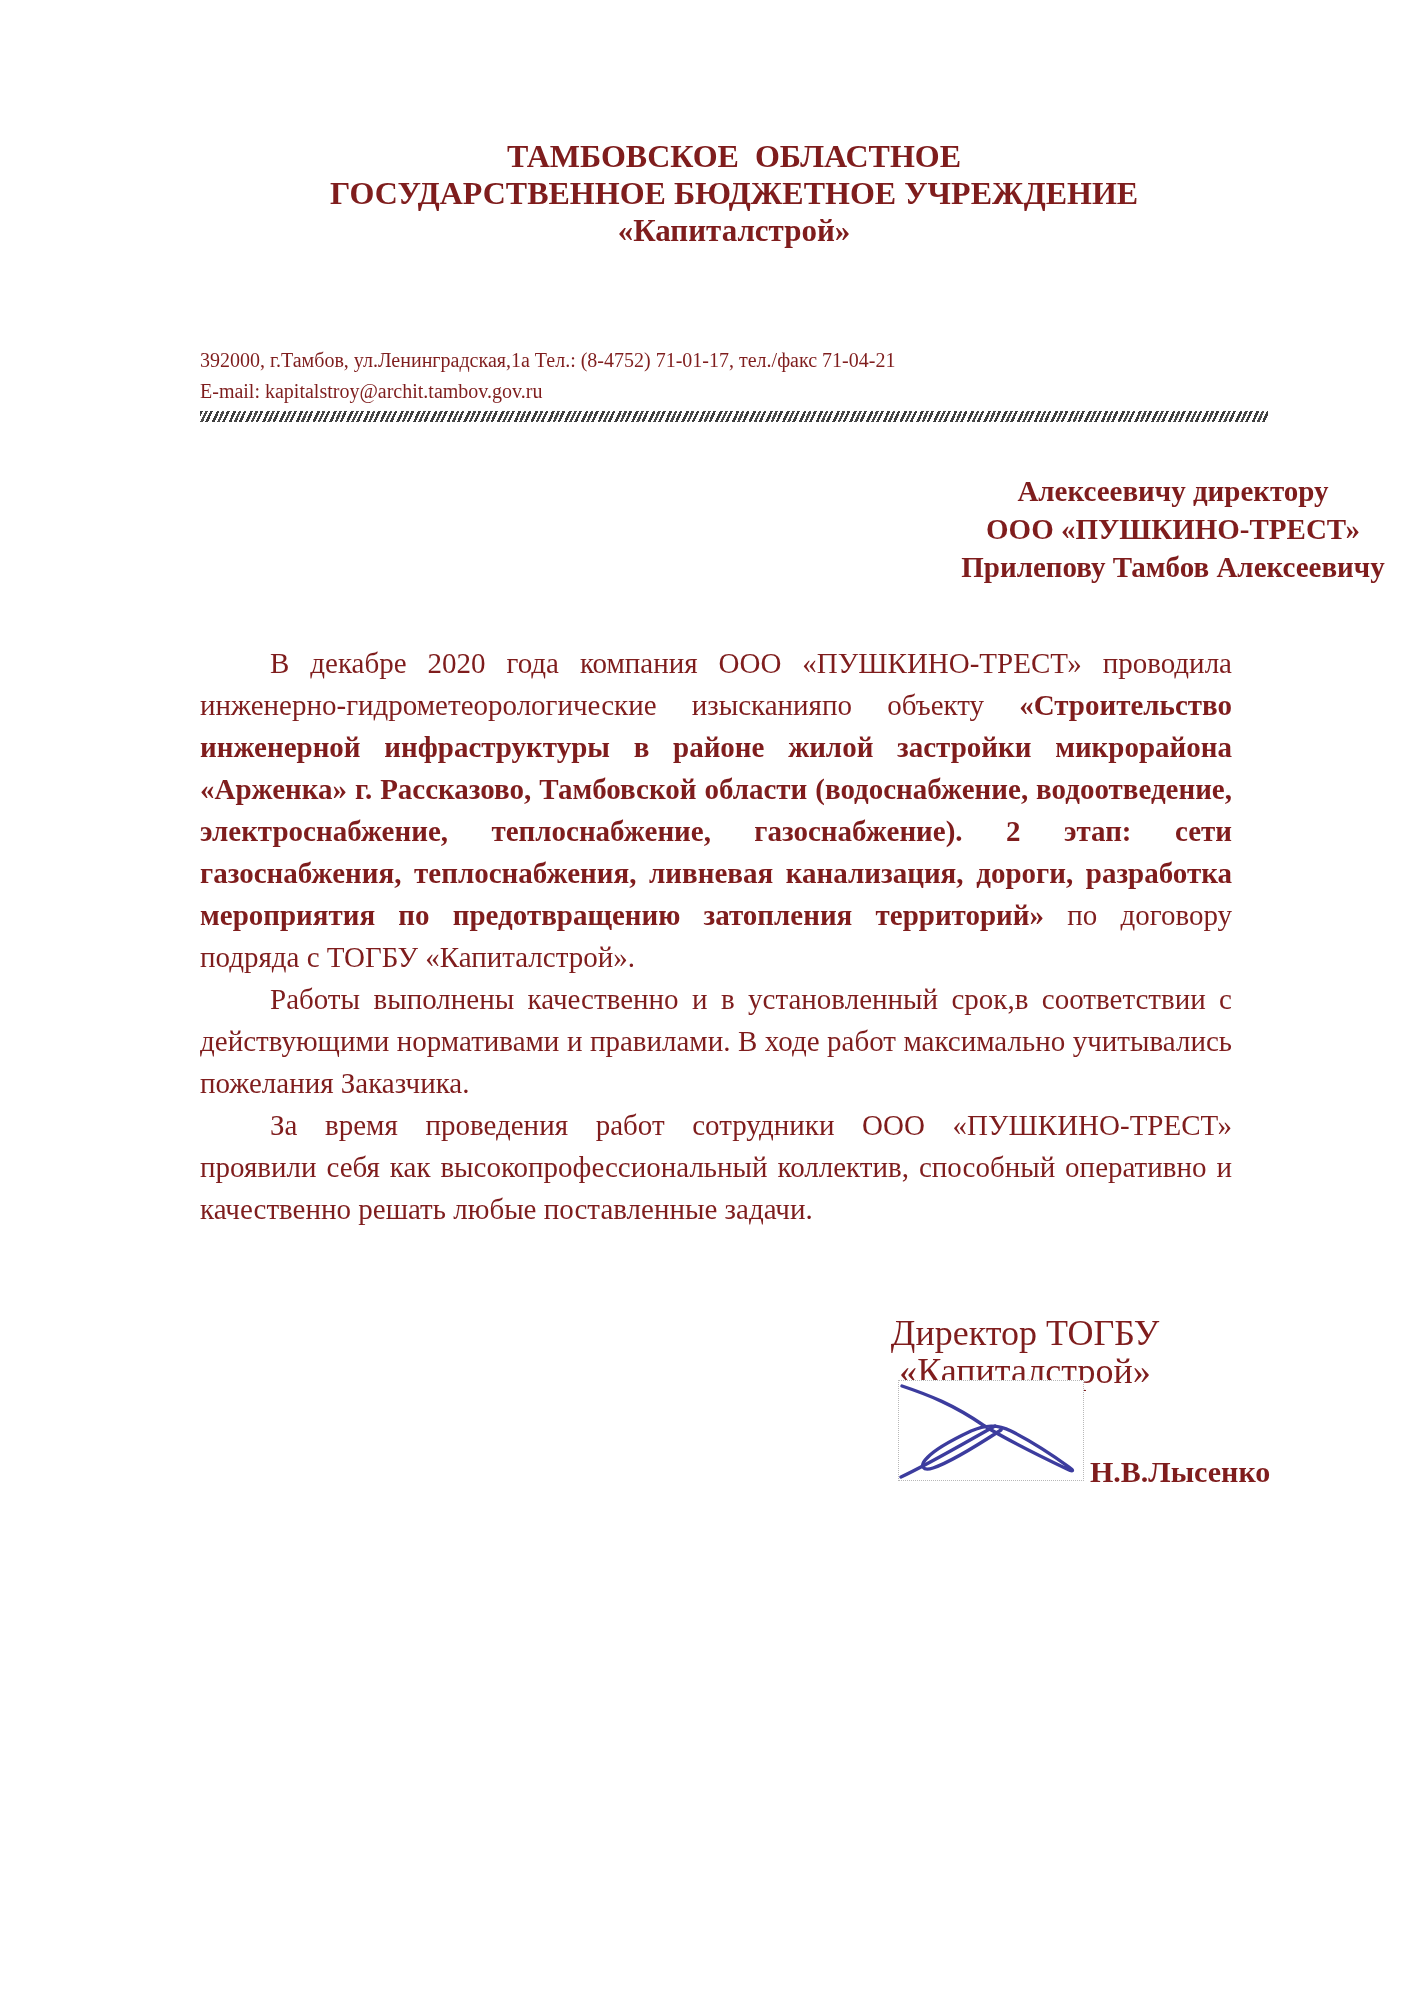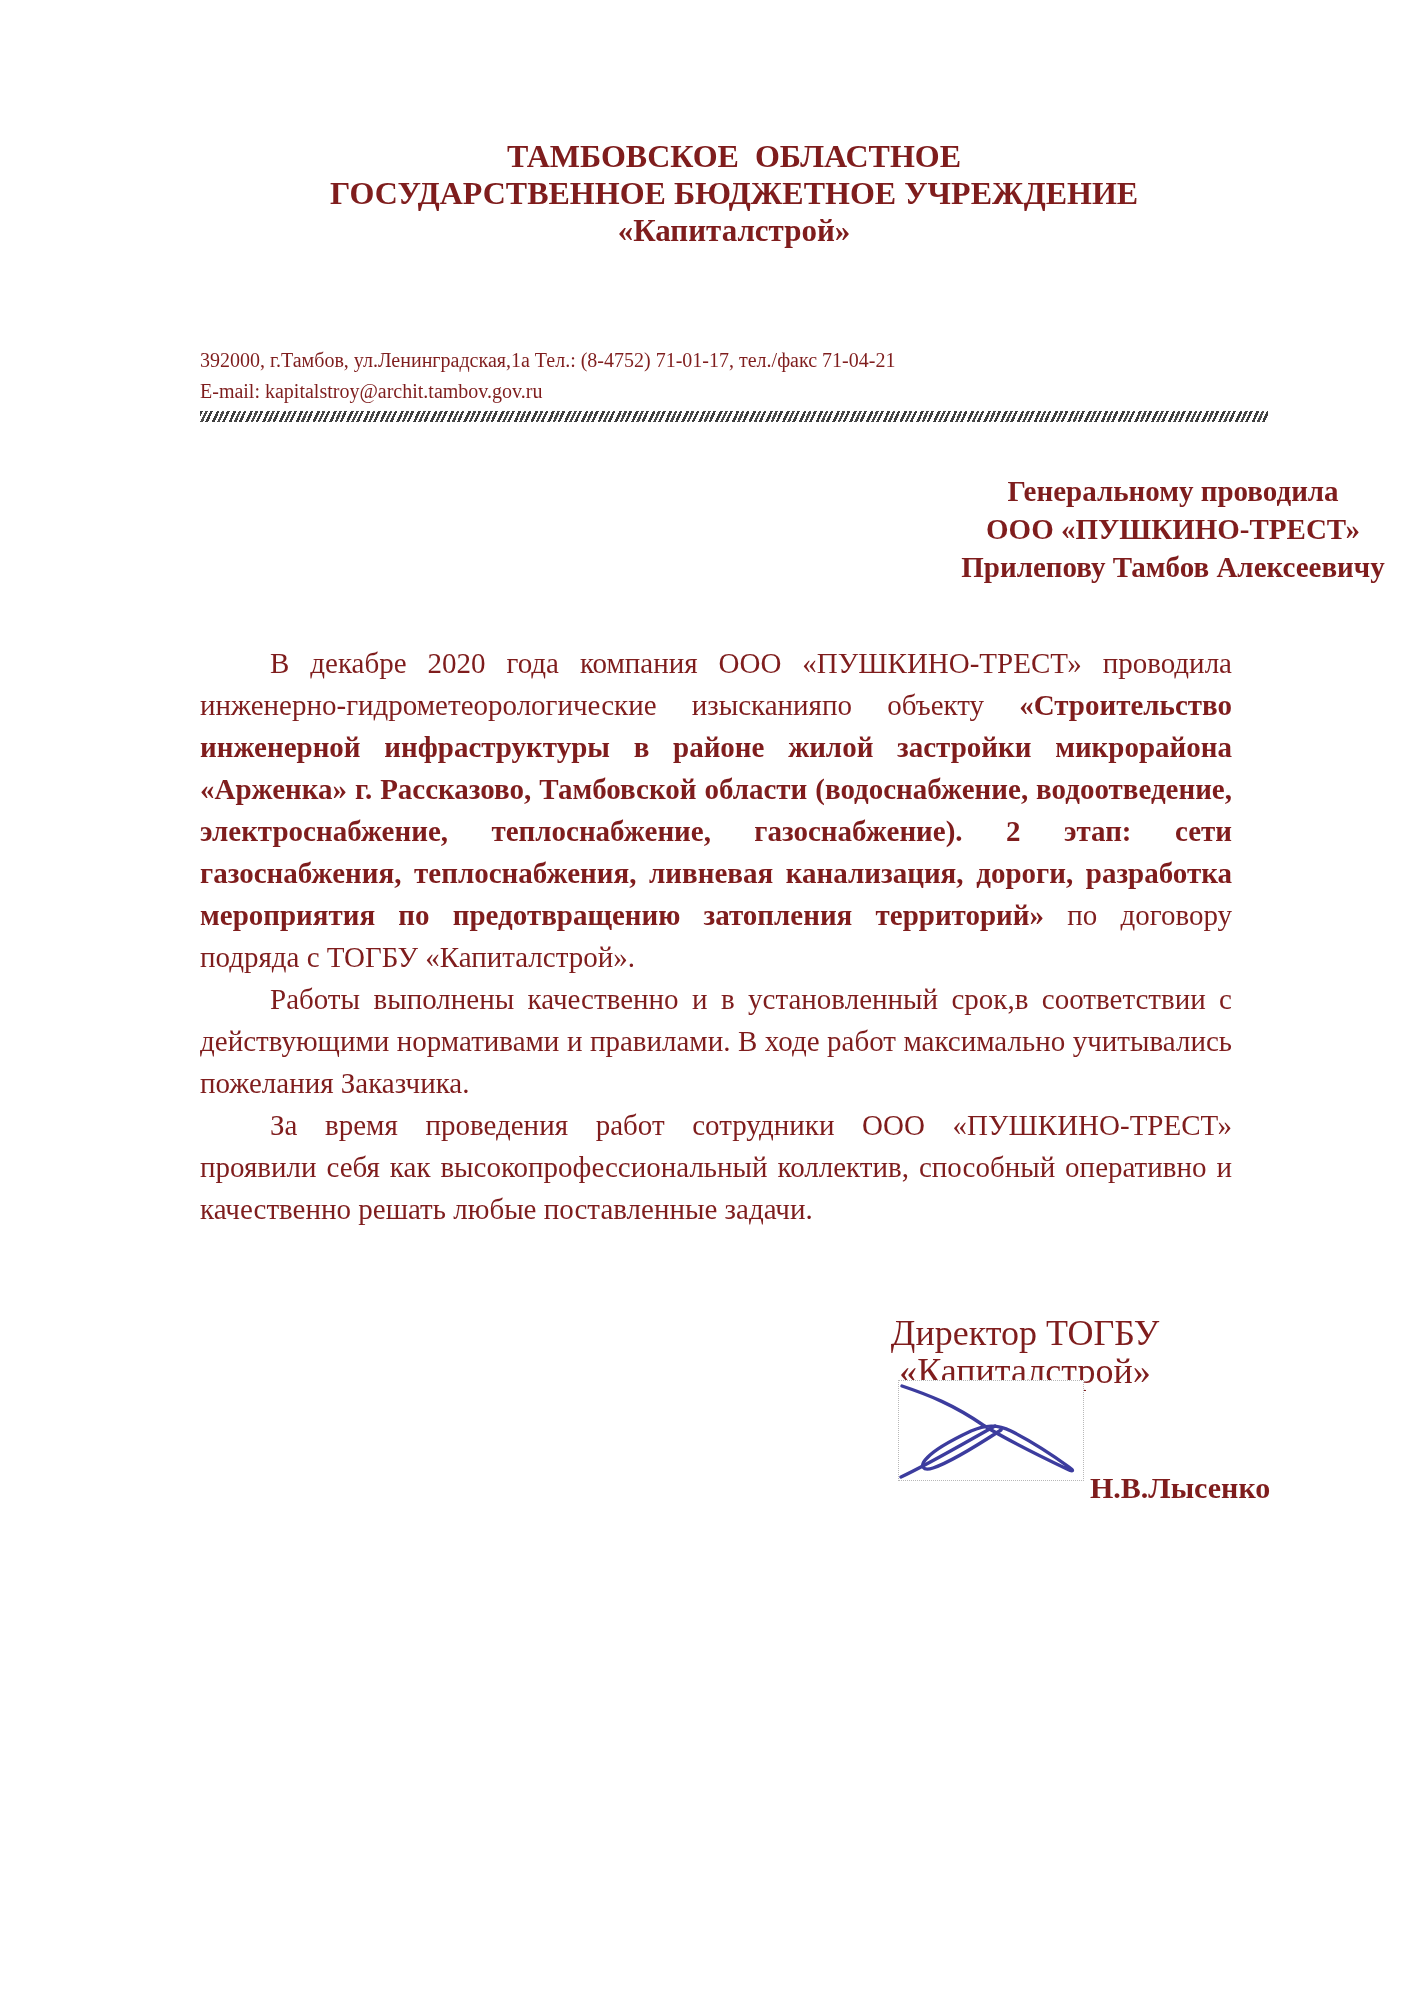--- a/index.html
+++ b/index.html
@@ -93,21 +93,20 @@
   }
   .sig-box svg { display: block; width: 184px; height: 99px; }
   .sig-name {
     position: absolute;
     left: 890px;
     top: 140px;
     font-weight: bold;
     font-size: 30px;
     line-height: 36px;
     white-space: nowrap;
-    margin-top: 16px;
   }
 </style>
 </head>
 <body>
 
 <div class="page">
 
   <div class="org-header">
     <div class="hline">ТАМБОВСКОЕ  ОБЛАСТНОЕ</div>
     <div class="hline">ГОСУДАРСТВЕННОЕ БЮДЖЕТНОЕ УЧРЕЖДЕНИЕ</div>
@@ -115,21 +114,21 @@
   </div>
 
   <div class="contacts">
     <div>392000, г.Тамбов, ул.Ленинградская,1а Тел.: (8-4752) 71-01-17, тел./факс 71-04-21</div>
     <div>E-mail: kapitalstroy@archit.tambov.gov.ru</div>
   </div>
 
   <div class="letterhead-divider"></div>
 
   <div class="recipient">
-    <div>Генеральному проводила</div>
+    <div>Алексеевичу директору</div>
     <div>ООО «ПУШКИНО-ТРЕСТ»</div>
     <div>Прилепову Тамбов Алексеевичу</div>
   </div>
 
   <div class="body-text">
       <p><span>В декабре 2020 года компания ООО «ПУШКИНО-ТРЕСТ» проводила инженерно-гидрометеорологические изысканияпо объекту </span><b>«Строительство инженерной инфраструктуры в районе жилой застройки микрорайона «Арженка» г. Рассказово, Тамбовской области (водоснабжение, водоотведение, электроснабжение, теплоснабжение, газоснабжение). 2 этап: сети газоснабжения, теплоснабжения, ливневая канализация, дороги, разработка мероприятия по предотвращению затопления территорий»</b><span> по договору подряда с ТОГБУ «Капиталстрой».</span></p>
       <p><span>Работы выполнены качественно и в установленный срок,в соответствии с действующими нормативами и правилами. В ходе работ максимально учитывались пожелания Заказчика.</span></p>
       <p><span>За время проведения работ сотрудники ООО «ПУШКИНО-ТРЕСТ» проявили себя как высокопрофессиональный коллектив, способный оперативно и качественно решать любые поставленные задачи.</span></p>
     </div>
 

